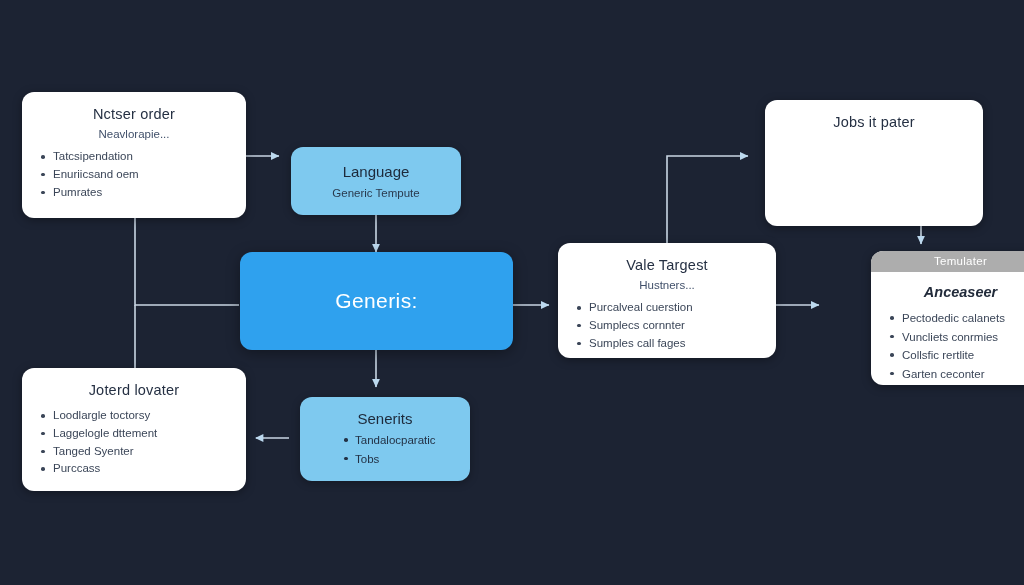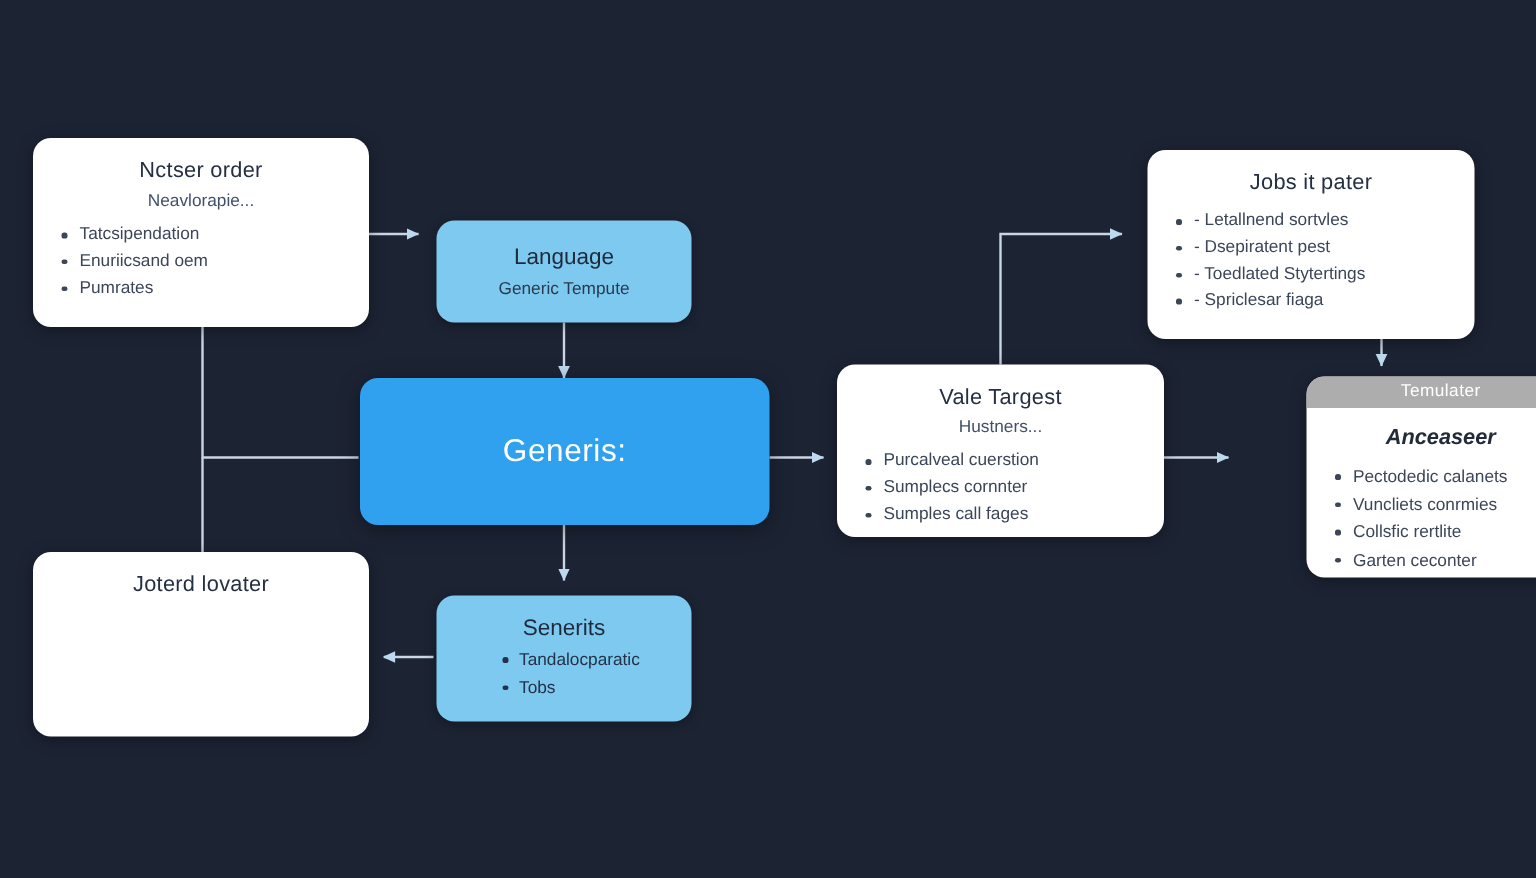--- a/index.html
+++ b/index.html
@@ -217,48 +217,48 @@
     <div class="n-title">Language</div>
     <div class="n-sub">Generic Tempute</div>
   </div>
 
   <div class="node pblue" style="left:240px; top:252px; width:273px; height:98px;">
     <div class="n-title">Generis:</div>
   </div>
 
   <div class="node card" style="left:22px; top:368px; width:224px; height:123px;">
     <div class="n-title">Joterd lovater</div>
-  </div>
-
-  <div class="node lblue" style="left:291px; top:397px; width:170px; height:84px;">
+    <ul style="margin-top:4px;">
+      <li>Loodlargle toctorsy</li>
+      <li>Laggelogle dttement</li>
+      <li>Tanged Syenter</li>
+      <li>Purccass</li>
+    </ul>
+  </div>
+
+  <div class="node lblue" style="left:300px; top:397px; width:170px; height:84px;">
     <div class="n-title" style="margin-bottom:4px;">Senerits</div>
     <ul>
       <li>Tandalocparatic</li>
       <li>Tobs</li>
     </ul>
   </div>
 
   <div class="node card" style="left:558px; top:243px; width:218px; height:115px;">
     <div class="n-title">Vale Targest</div>
     <div class="n-sub">Hustners...</div>
     <ul>
       <li>Purcalveal cuerstion</li>
       <li>Sumplecs cornnter</li>
       <li>Sumples call fages</li>
     </ul>
   </div>
 
   <div class="node card" style="left:765px; top:100px; width:218px; height:126px;">
     <div class="n-title">Jobs it pater</div>
-    <ul style="margin-top:2px;">
-      <li>- Letallnend sortvles</li>
-      <li>- Dsepiratent pest</li>
-      <li>- Toedlated Stytertings</li>
-      <li>- Spriclesar fiaga</li>
-    </ul>
   </div>
 
   <div class="node hdr-card" style="left:831px; top:251px; width:179px; height:134px;margin-left:40px;">
     <div class="hdr-bar">Temulater</div>
     <div class="hdr-body">
       <div class="n-title">Anceaseer</div>
       <ul>
         <li>Pectodedic calanets</li>
         <li>Vuncliets conrmies</li>
         <li>Collsfic rertlite</li>

